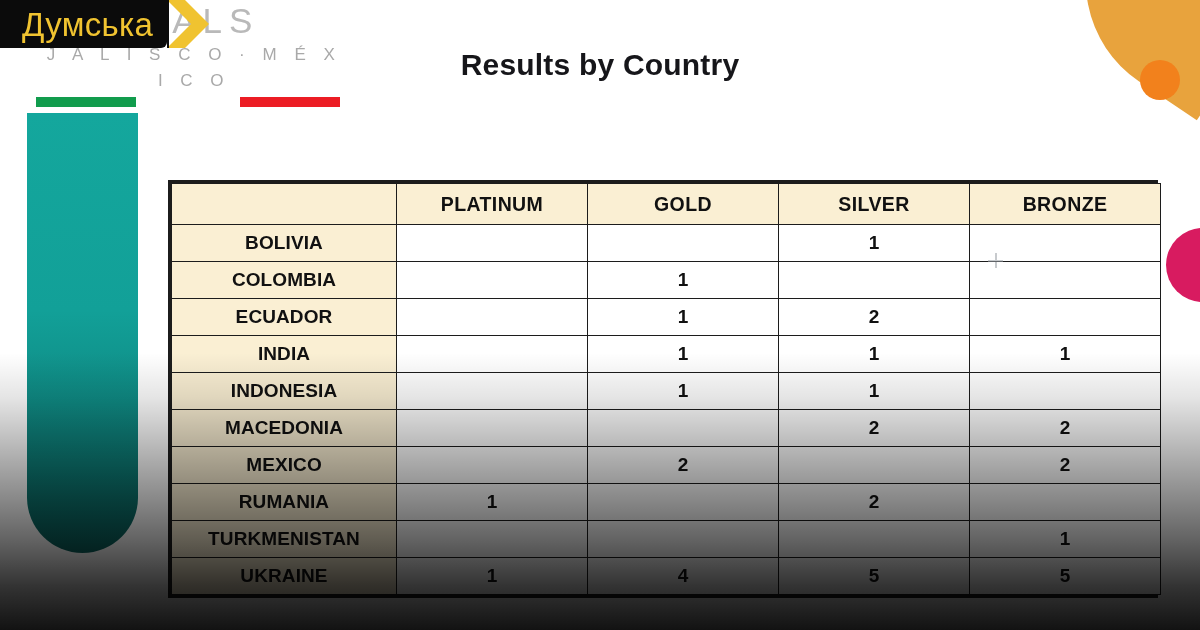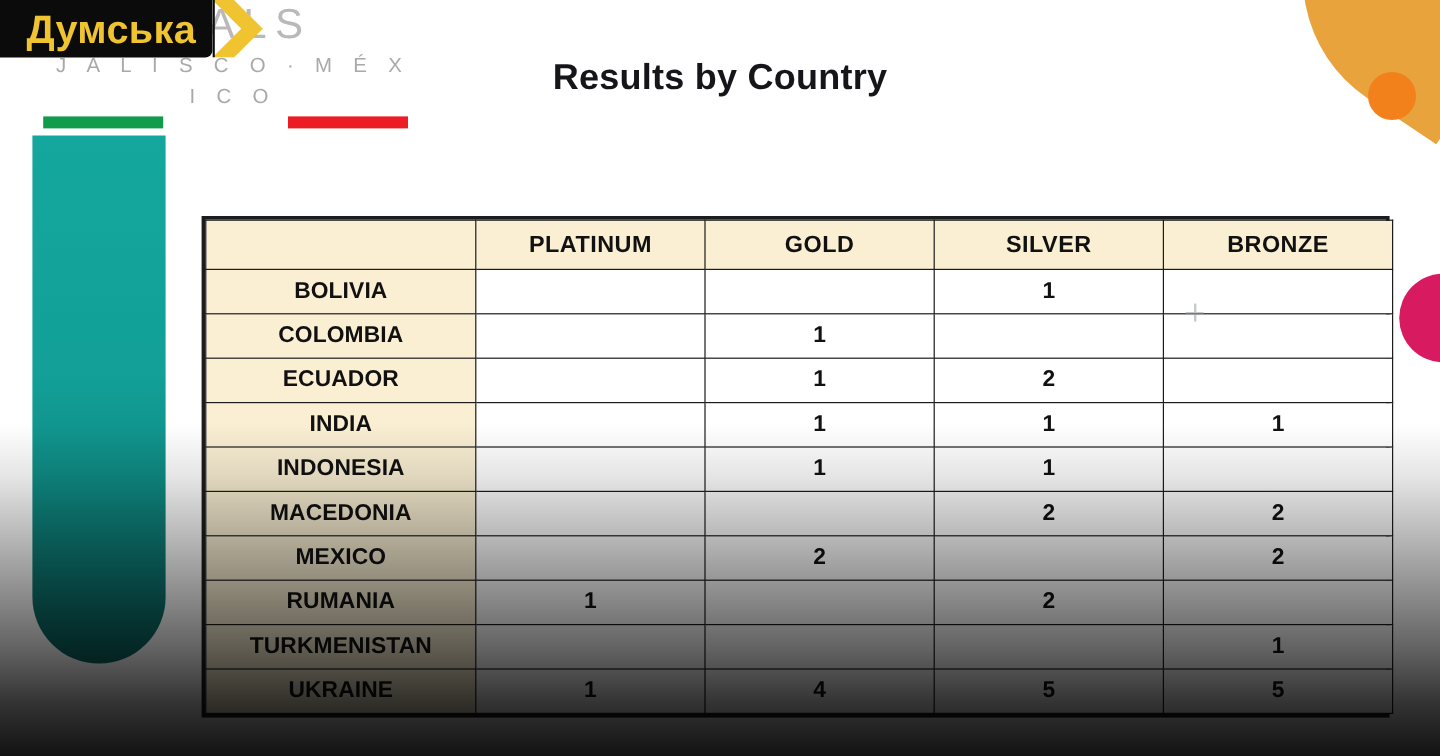--- a/index.html
+++ b/index.html
@@ -222,21 +222,21 @@
   .wm-body {
     background: #0b0b0b;
     border-radius: 0 0 6px 0;
     display: flex;
     align-items: center;
     padding: 0 14px 0 22px;
   }
   .wm-text {
     color: #f0c330;
     font-size: 33px;
-    font-weight: bold;
+    font-weight: normal;
     line-height: 1;
     letter-spacing: 0.3px;
   }
   .wm-chevron {
     width: 44px;
     height: 48px;
     flex: none;
   }
 </style>
 </head>

